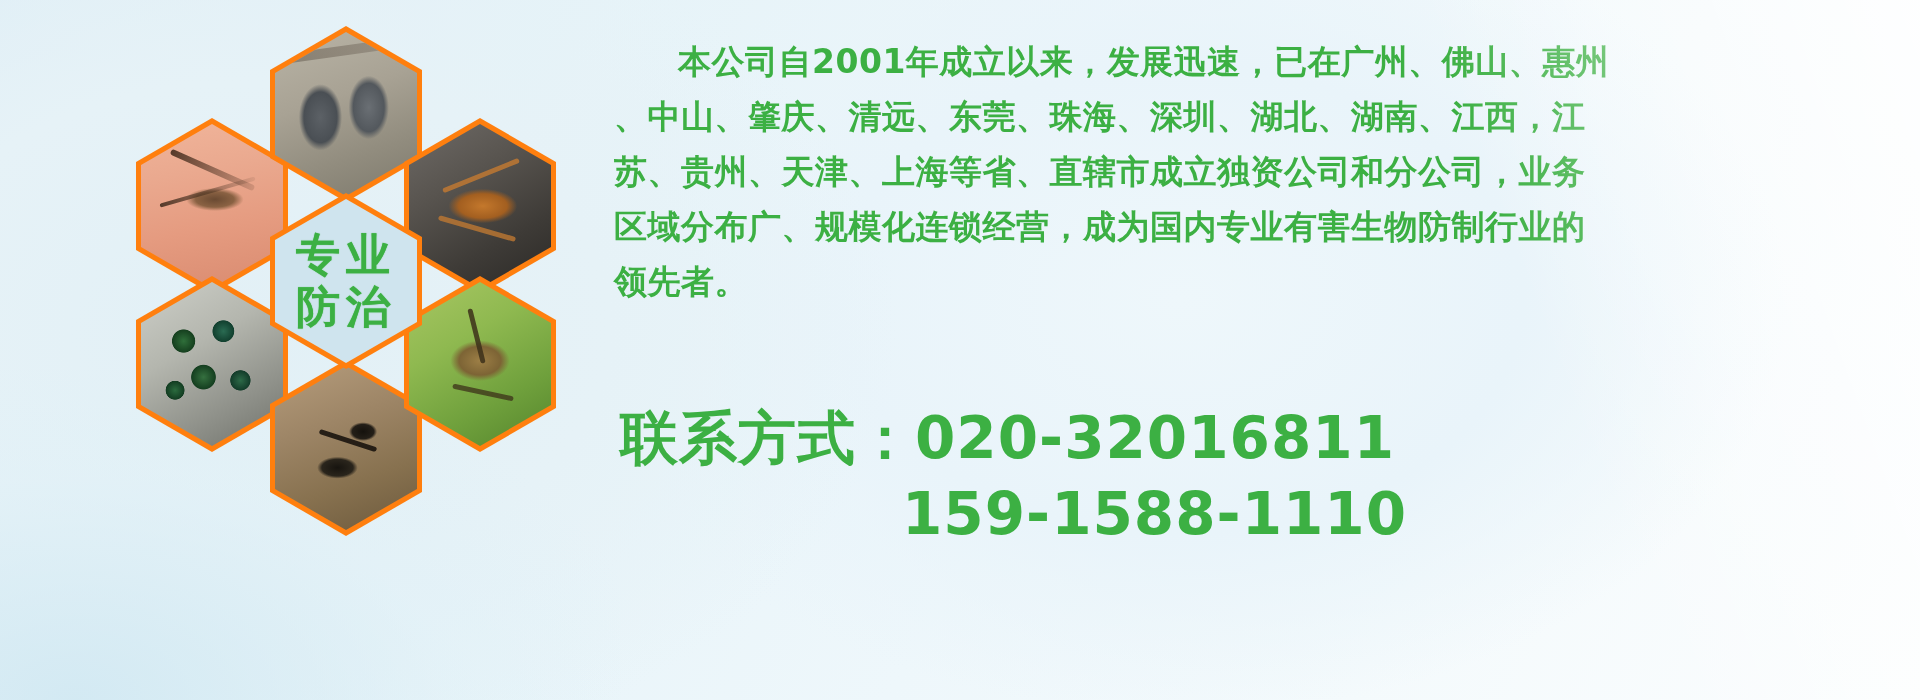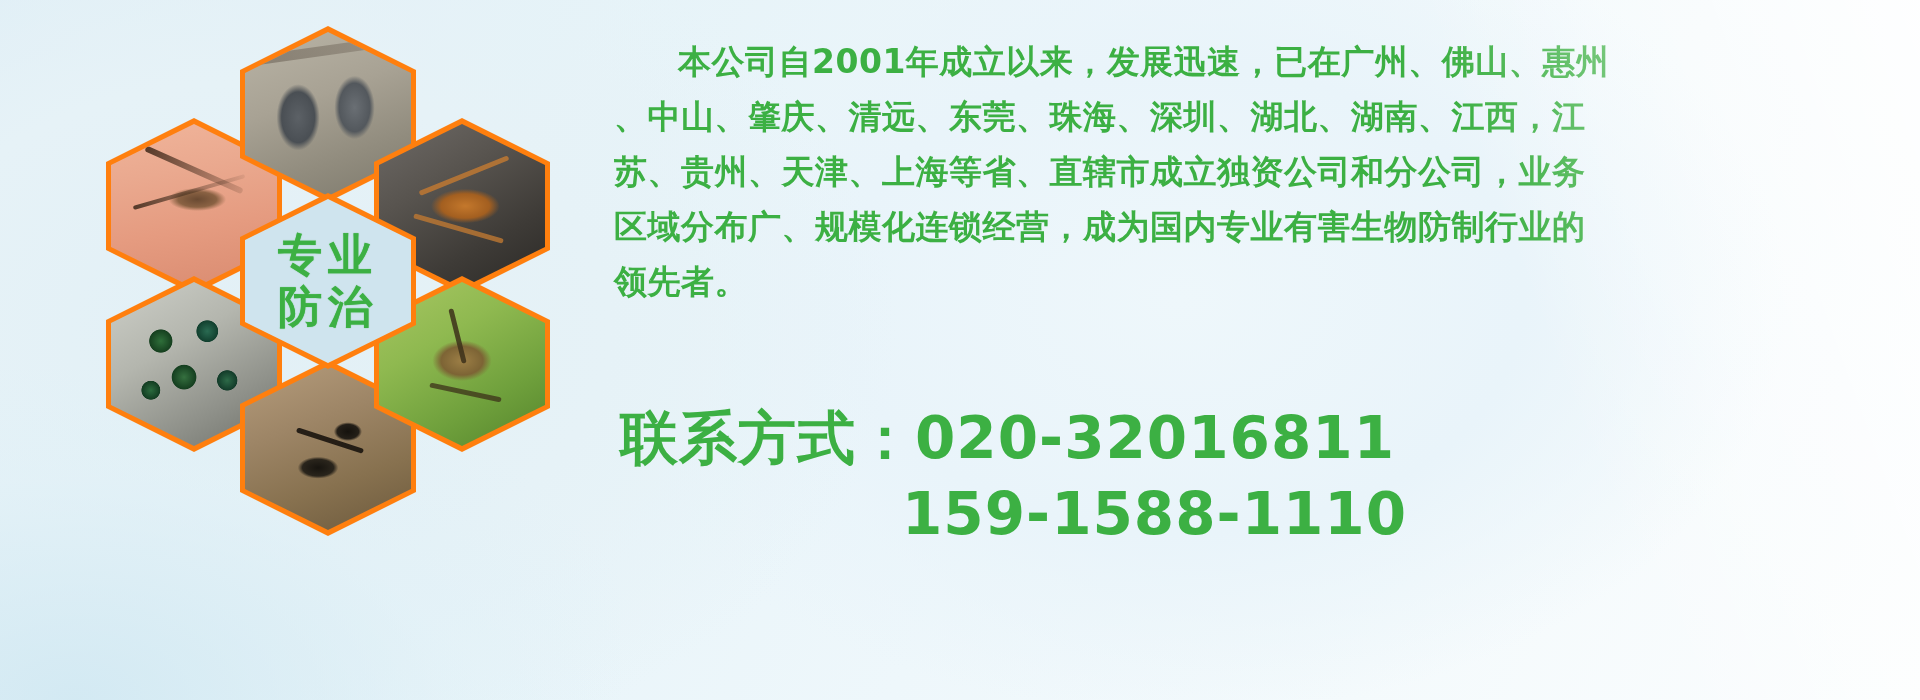--- a/index.html
+++ b/index.html
@@ -23,23 +23,24 @@
   }
   #stage:after{
     content:"";position:absolute;right:0;top:0;width:560px;height:700px;
     background:linear-gradient(250deg, rgba(255,255,255,.85) 0%, rgba(255,255,255,0) 62%);
     pointer-events:none;
   }
 
   
   .hexwrap{position:absolute;left:88px;top:8px;width:500px;height:560px;}
   .hex{
-    position:absolute;width:176px;height:176px;
+    position:absolute;width:152px;height:176px;
     clip-path:polygon(50% 0%,100% 25%,100% 75%,50% 100%,0% 75%,0% 25%);
     background:#ff7f0e;
+    margin-left:30px;
   }
   .hex .inner{
     position:absolute;left:5px;top:6px;right:5px;bottom:6px;
     clip-path:polygon(50% 0%,100% 25%,100% 75%,50% 100%,0% 75%,0% 25%);
     overflow:hidden;
   }
   .hex .art{position:absolute;inset:0;}
 
   
   .h-mosquito{left:18px;  top:110px;}

